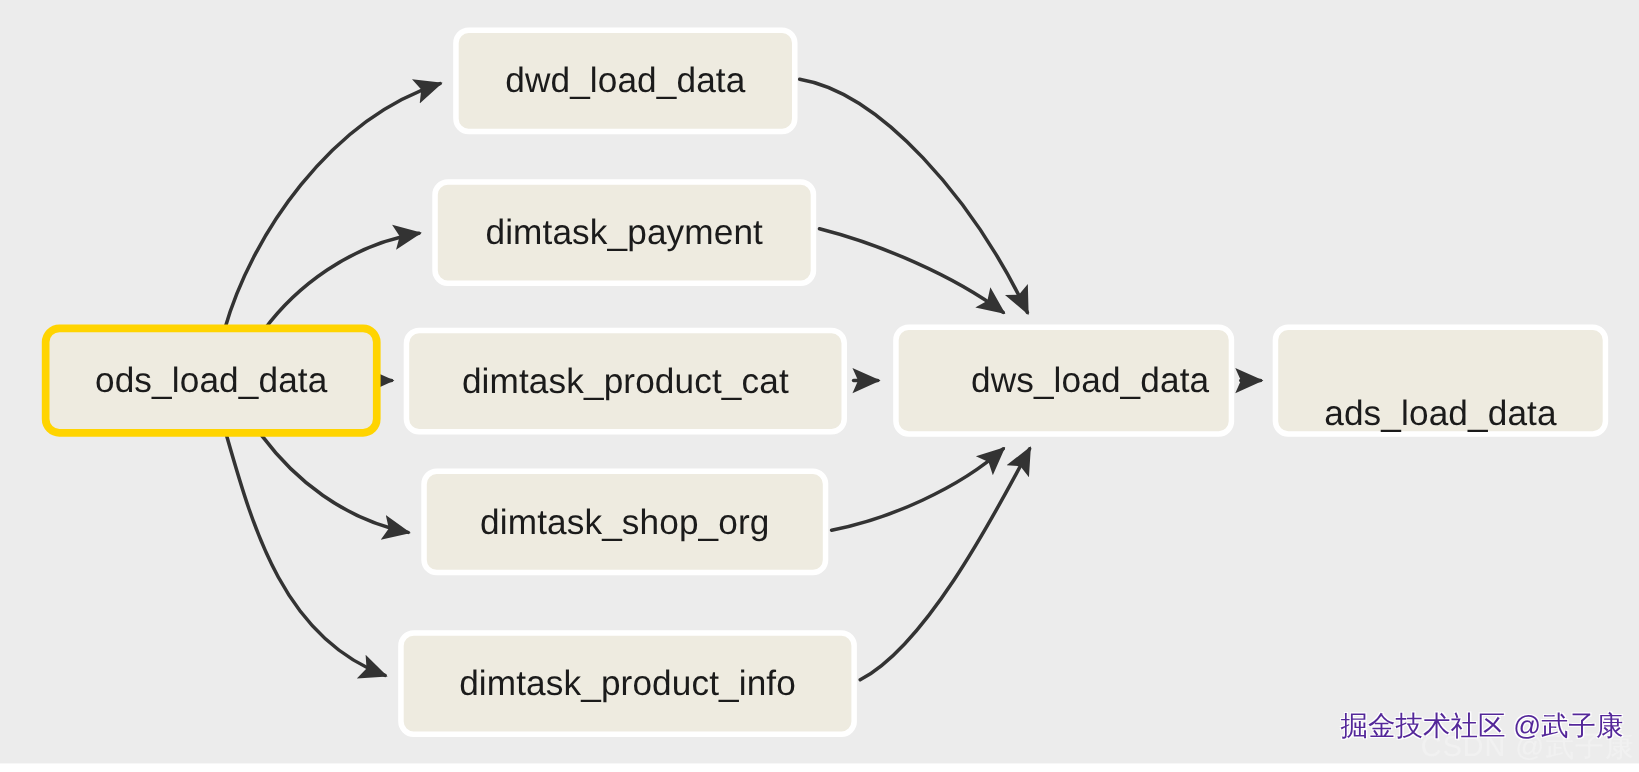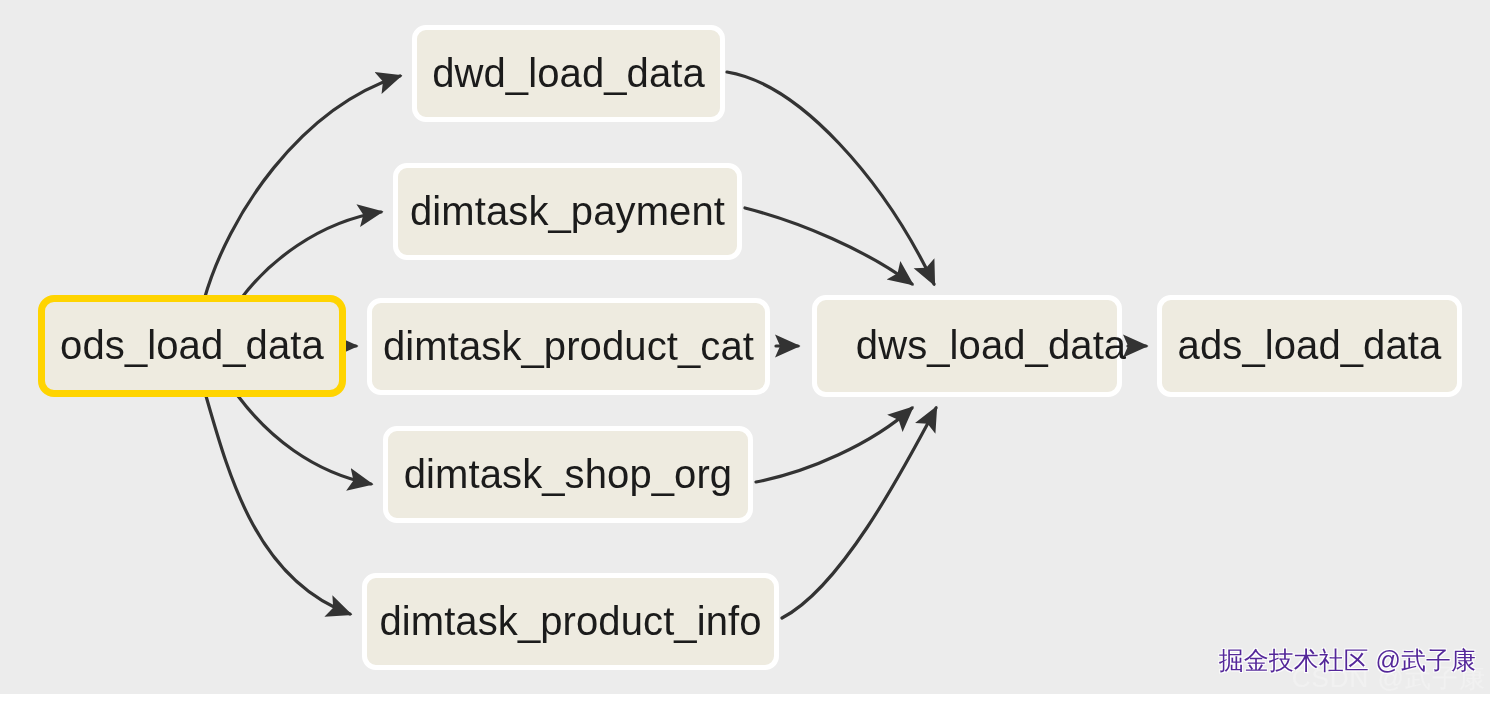--- a/index.html
+++ b/index.html
@@ -45,21 +45,21 @@
   .node {
     position: absolute;
     box-sizing: border-box;
     display: flex;
     align-items: center;
     justify-content: center;
     background: #eeebe0;
     border: 5px solid #ffffff;
     border-radius: 14px;
     color: #1b1b1b;
-    font-size: 40px;
+    font-size: 32px;
     font-weight: 400;
     letter-spacing: 0.1px;
     white-space: nowrap;
     z-index: 5;
   }
   .node.highlight {
     border: 7px solid #ffd400;
     border-radius: 16px;
   }
   .node-label {
@@ -137,21 +137,21 @@
   </div>
   <div class="node" style="left: 383px; top: 426px; width: 370px; height: 97px;">
     <span class="node-label">dimtask_shop_org</span>
   </div>
   <div class="node" style="left: 362px; top: 573px; width: 417px; height: 97px;">
     <span class="node-label">dimtask_product_info</span>
   </div>
   <div class="node" style="left: 812px; top: 295px; width: 310px; height: 102px; padding-left: 48px;">
     <span class="node-label">dws_load_data</span>
   </div>
-  <div class="node" style="left: 1157px; top: 295px; width: 305px; height: 102px;">
+  <div class="node" style="left: 1157px; top: 295px; width: 305px; height: 102px; align-items: flex-end;">
     <span class="node-label">ads_load_data</span>
   </div>
 
   <div id="watermark-ghost">CSDN @武子康</div>
   <div id="watermark">掘金技术社区 @武子康</div>
 
   <div id="bottom-strip"></div>
 </div>
 
 </body></html>

